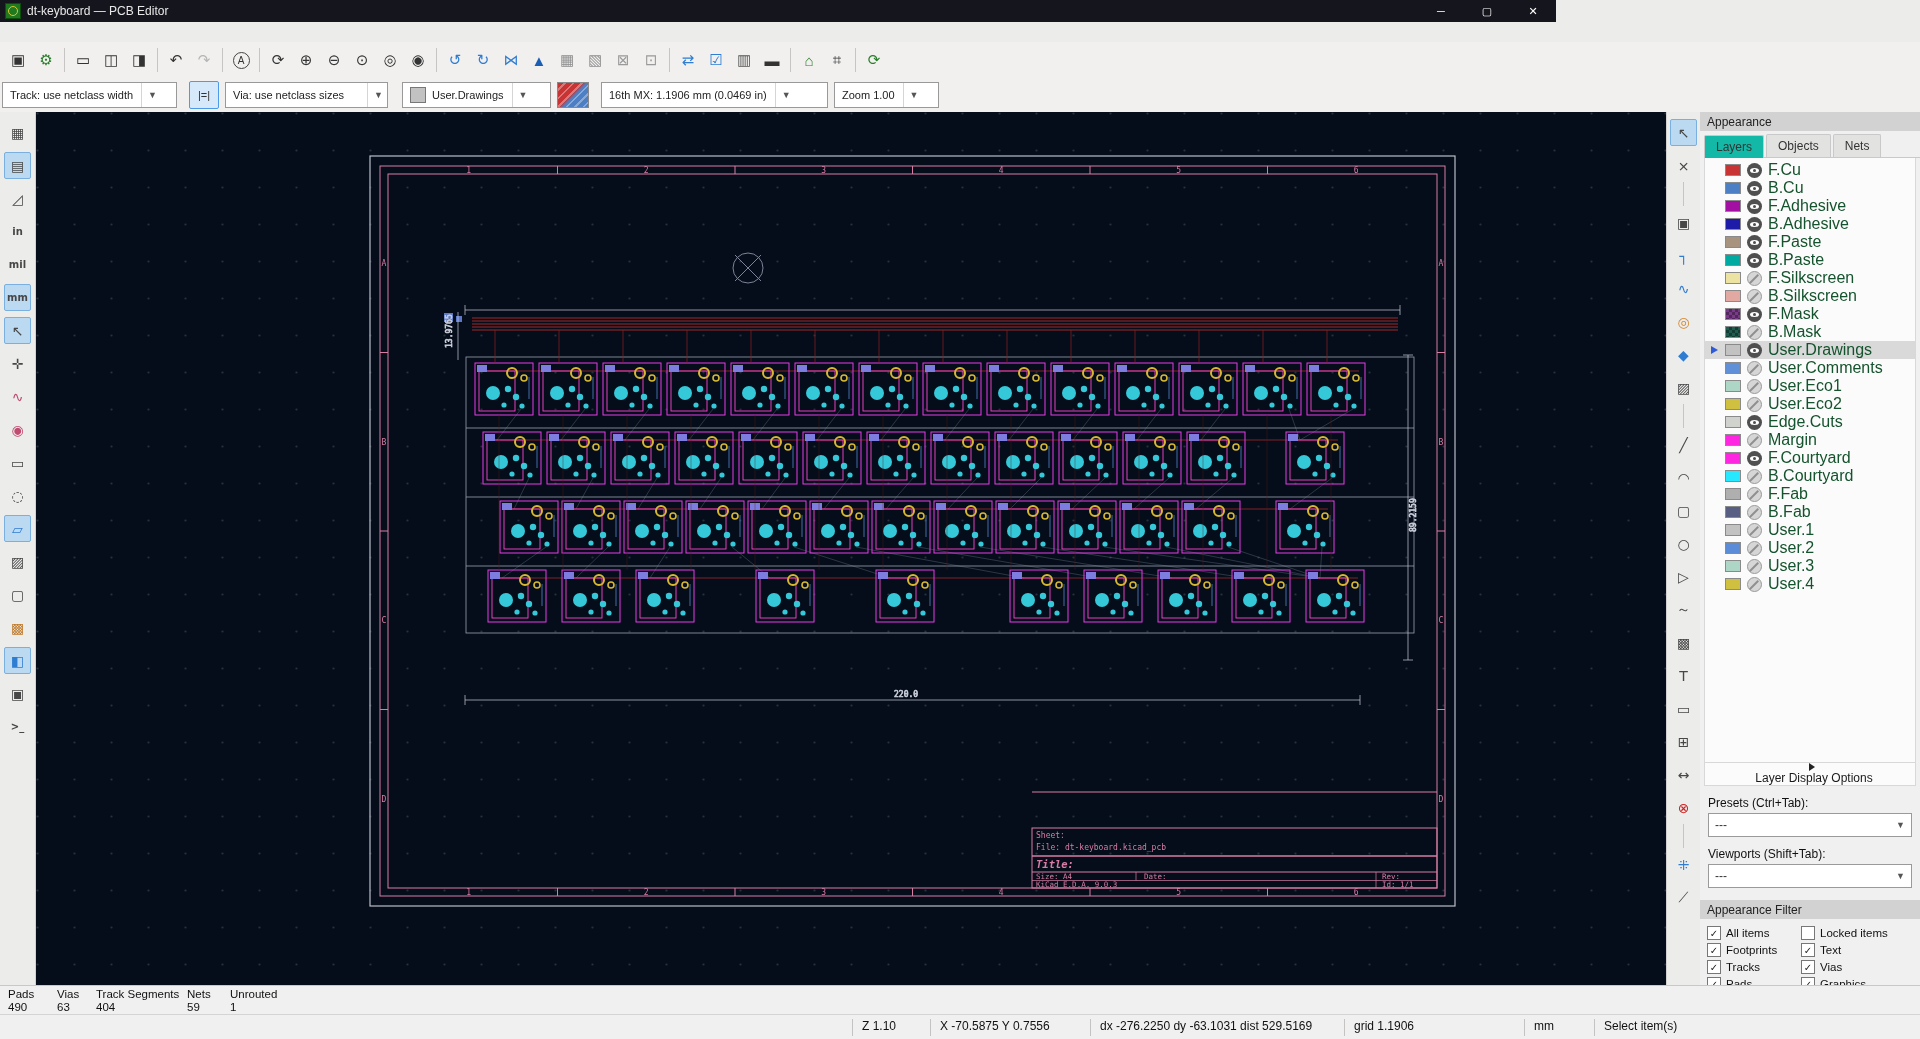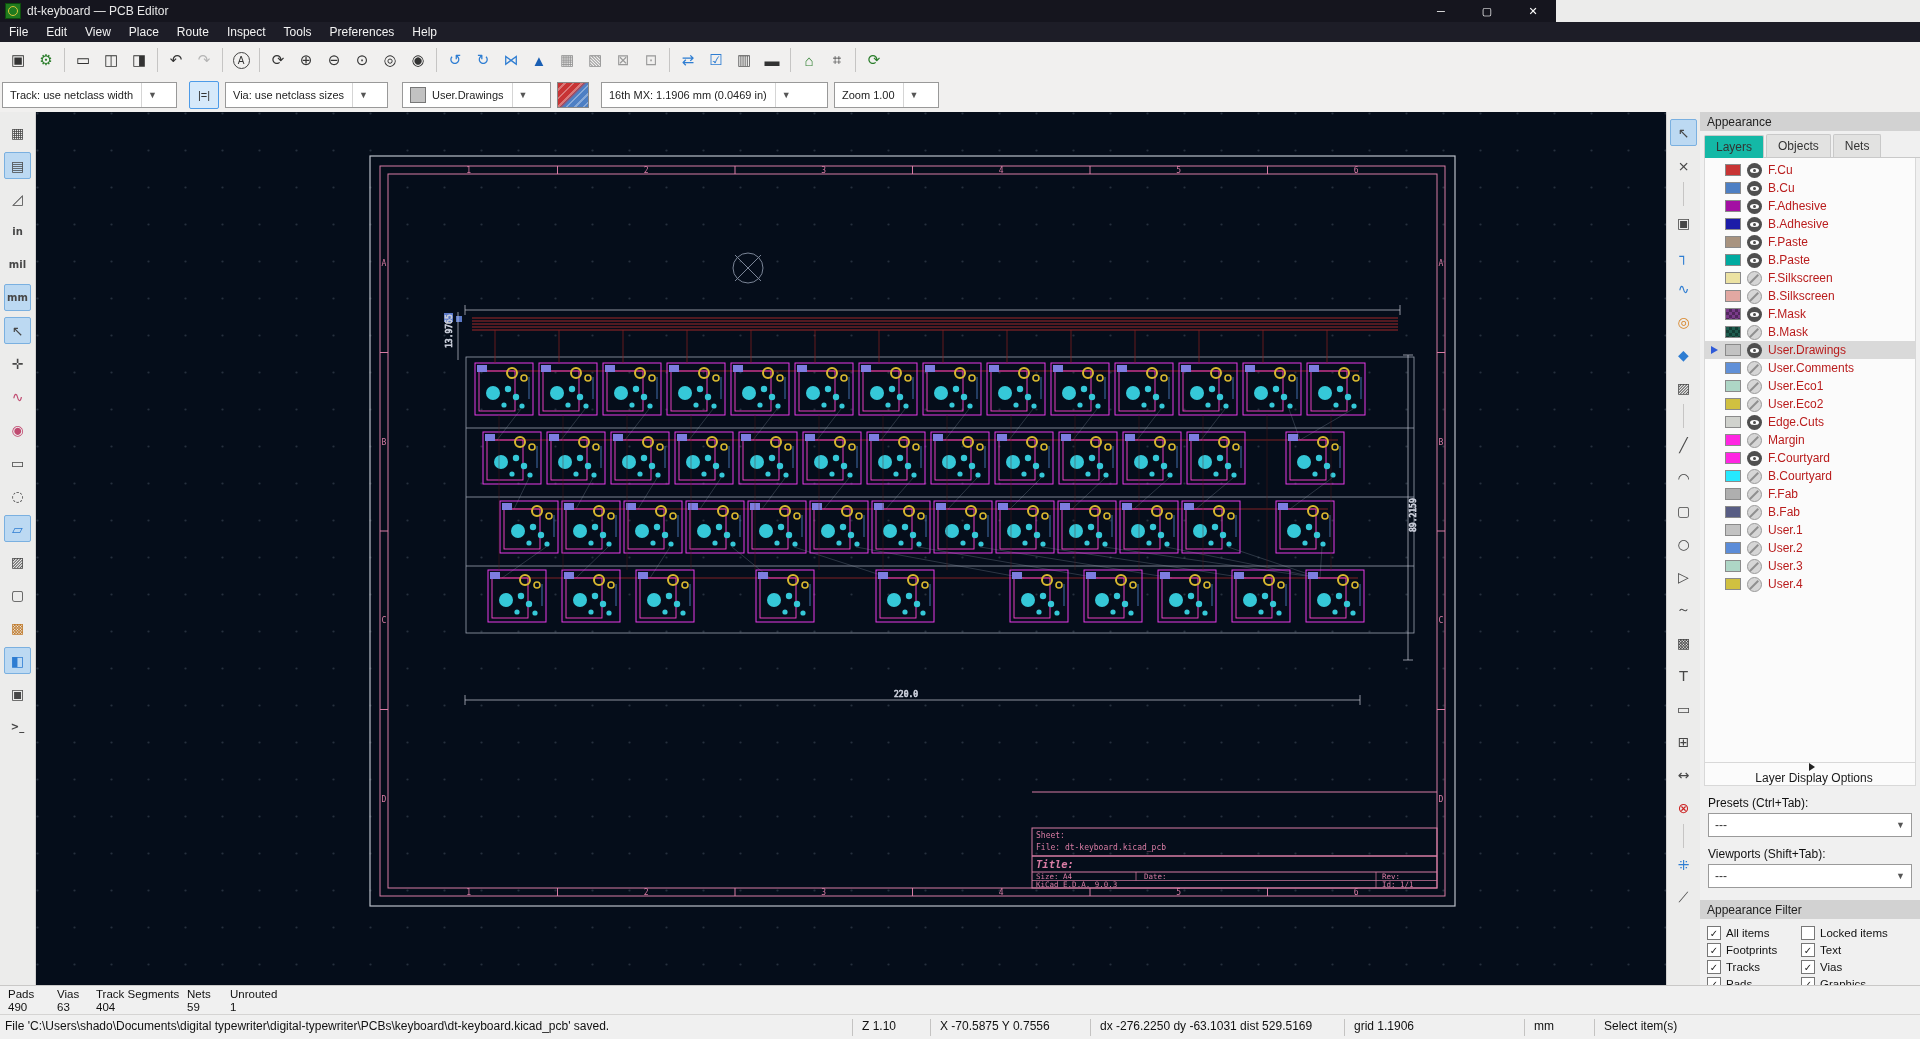--- a/index.html
+++ b/index.html
@@ -52,21 +52,21 @@
   .lrow.sel{background:#d9d9d9;}
   .lrow.sel::before{content:"";position:absolute;left:6px;top:5px;border-left:7px solid #2f5bd8;border-top:4px solid transparent;border-bottom:4px solid transparent;}
   .sw{width:16px;height:12px;border:1px solid #8a8a8a;flex:0 0 16px;box-sizing:border-box;}
   .sw.checker{background-image:linear-gradient(45deg,#00000055 25%,transparent 25% 75%,#00000055 75%),linear-gradient(45deg,#00000055 25%,transparent 25% 75%,#00000055 75%);background-size:6px 6px;background-position:0 0,3px 3px;}
   .eye{width:15px;height:15px;border-radius:50%;background:#4f4f4f;position:relative;flex:0 0 15px;margin:0 6px;box-sizing:border-box;}
   .eye::before{content:"";position:absolute;left:3px;top:5px;width:9px;height:5px;background:#fff;border-radius:50%;}
   .eye::after{content:"";position:absolute;left:6px;top:6.5px;width:3px;height:3px;background:#4f4f4f;border-radius:50%;}
   .eye.off{background:#d6d6d6;border:1px solid #9a9a9a;}
   .eye.off::before{background:transparent;width:12px;height:0;border-top:2px solid #8f8f8f;transform:rotate(-45deg);left:0px;top:6px;border-radius:0;}
   .eye.off::after{display:none;}
-  .lname{font-size:12px;color:#b91c1c;white-space:nowrap;}
+  .lname{font-size:16px;color:#14532d;white-space:nowrap;}
   .ldo{display:flex;align-items:center;background:#fbfbfb;border:1px solid #d8d8d8;border-top:none;margin:0 4px;height:22px;padding-left:8px;font-size:12px;flex-direction:column;}
   .ldo .tri{border-left:6px solid #222;border-top:4px solid transparent;border-bottom:4px solid transparent;margin-right:4px;}
   .plabel{margin:10px 8px 3px;font-size:12px;color:#111;}
   .pcombo{margin:0 8px;height:22px;background:#fff;border:1px solid #9a9a9a;display:flex;align-items:center;padding:0 6px;font-size:12px;color:#333;}
   .pcombo .arrow{margin-left:auto;color:#555;font-size:9px;}
   .sf-h{height:19px;background:#d2d2d2;display:flex;align-items:center;padding-left:7px;margin-top:12px;}
   .sf-grid{display:grid;grid-template-columns:94px 1fr;padding:7px 0 0 7px;row-gap:3px;}
   .cb{display:flex;align-items:center;font-size:11.5px;color:#111;}
   .cb .box{width:12px;height:12px;border:1px solid #777;background:#fff;margin-right:5px;display:flex;align-items:center;justify-content:center;font-size:10px;color:#222;flex:0 0 12px;}
 
@@ -86,31 +86,20 @@
   <div class="titlebar">
     <span class="appicon"></span>
     <span>dt-keyboard — PCB Editor</span>
     <div class="wbtns">
       <span class="wbtn">─</span>
       <span class="wbtn">▢</span>
       <span class="wbtn close">✕</span>
     </div>
   </div>
 
-  <div class="menubar" id="menubar">
-      <span class="menuitem">File</span>
-      <span class="menuitem">Edit</span>
-      <span class="menuitem">View</span>
-      <span class="menuitem">Place</span>
-      <span class="menuitem">Route</span>
-      <span class="menuitem">Inspect</span>
-      <span class="menuitem">Tools</span>
-      <span class="menuitem">Preferences</span>
-      <span class="menuitem">Help</span>
-    </div>
 
   <div class="tb tb1" id="tb1">
       <span style="width:4px"></span>
       <span class="tbtn" style="color:#333">▣</span>
       <span class="tbtn" style="color:#2a7d2a">⚙</span>
       <span class="vsep"></span>
       <span class="tbtn" style="color:#333">▭</span>
       <span class="tbtn" style="color:#333">◫</span>
       <span class="tbtn" style="color:#333">◨</span>
       <span class="vsep"></span>
@@ -149,21 +138,21 @@
     </div>
 
   <div class="tb tb2">
     <div class="combo" style="width:162px;margin-left:2px;">
       <span>Track: use netclass width</span>
         <span class="arrow">▼</span>
     </div>
     <div class="togglebtn">
         <span>|=|</span>
       </div>
-    <div class="combo" style="width:150px;">
+    <div class="combo" style="width:150px;justify-content:space-between;">
       <span>Via: use netclass sizes</span>
         <span class="arrow">▼</span>
     </div>
     <div class="combo" style="width:136px;margin-left:8px;">
       <span class="lswatch"></span>
       <span>User.Drawings</span>
         <span class="arrow">▼</span>
     </div>
     <div class="pairswatch"></div>
     <div class="combo" style="width:214px;margin-left:4px;">
@@ -1239,21 +1228,20 @@
       <div class="stat" style="left:187px">
      <div>Nets</div>
         <div class="v">59</div>
       </div>
       <div class="stat" style="left:230px">
      <div>Unrouted</div>
         <div class="v">1</div>
       </div>
     </div>
   <div class="status2" id="status2">
-      <span class="smsg">File 'C:\Users\shado\Documents\digital typewriter\digital-typewriter\PCBs\keyboard\dt-keyboard.kicad_pcb' saved.</span>
       <span class="scell" style="left:852px">Z 1.10</span>
       <span class="scell" style="left:930px">X -70.5875  Y 0.7556</span>
       <span class="scell" style="left:1090px">dx -276.2250  dy -63.1031  dist 529.5169</span>
       <span class="scell" style="left:1344px">grid 1.1906</span>
       <span class="scell" style="left:1524px">mm</span>
       <span class="scell" style="left:1594px">Select item(s)</span>
     </div>
 </div>
 
 </body></html>

